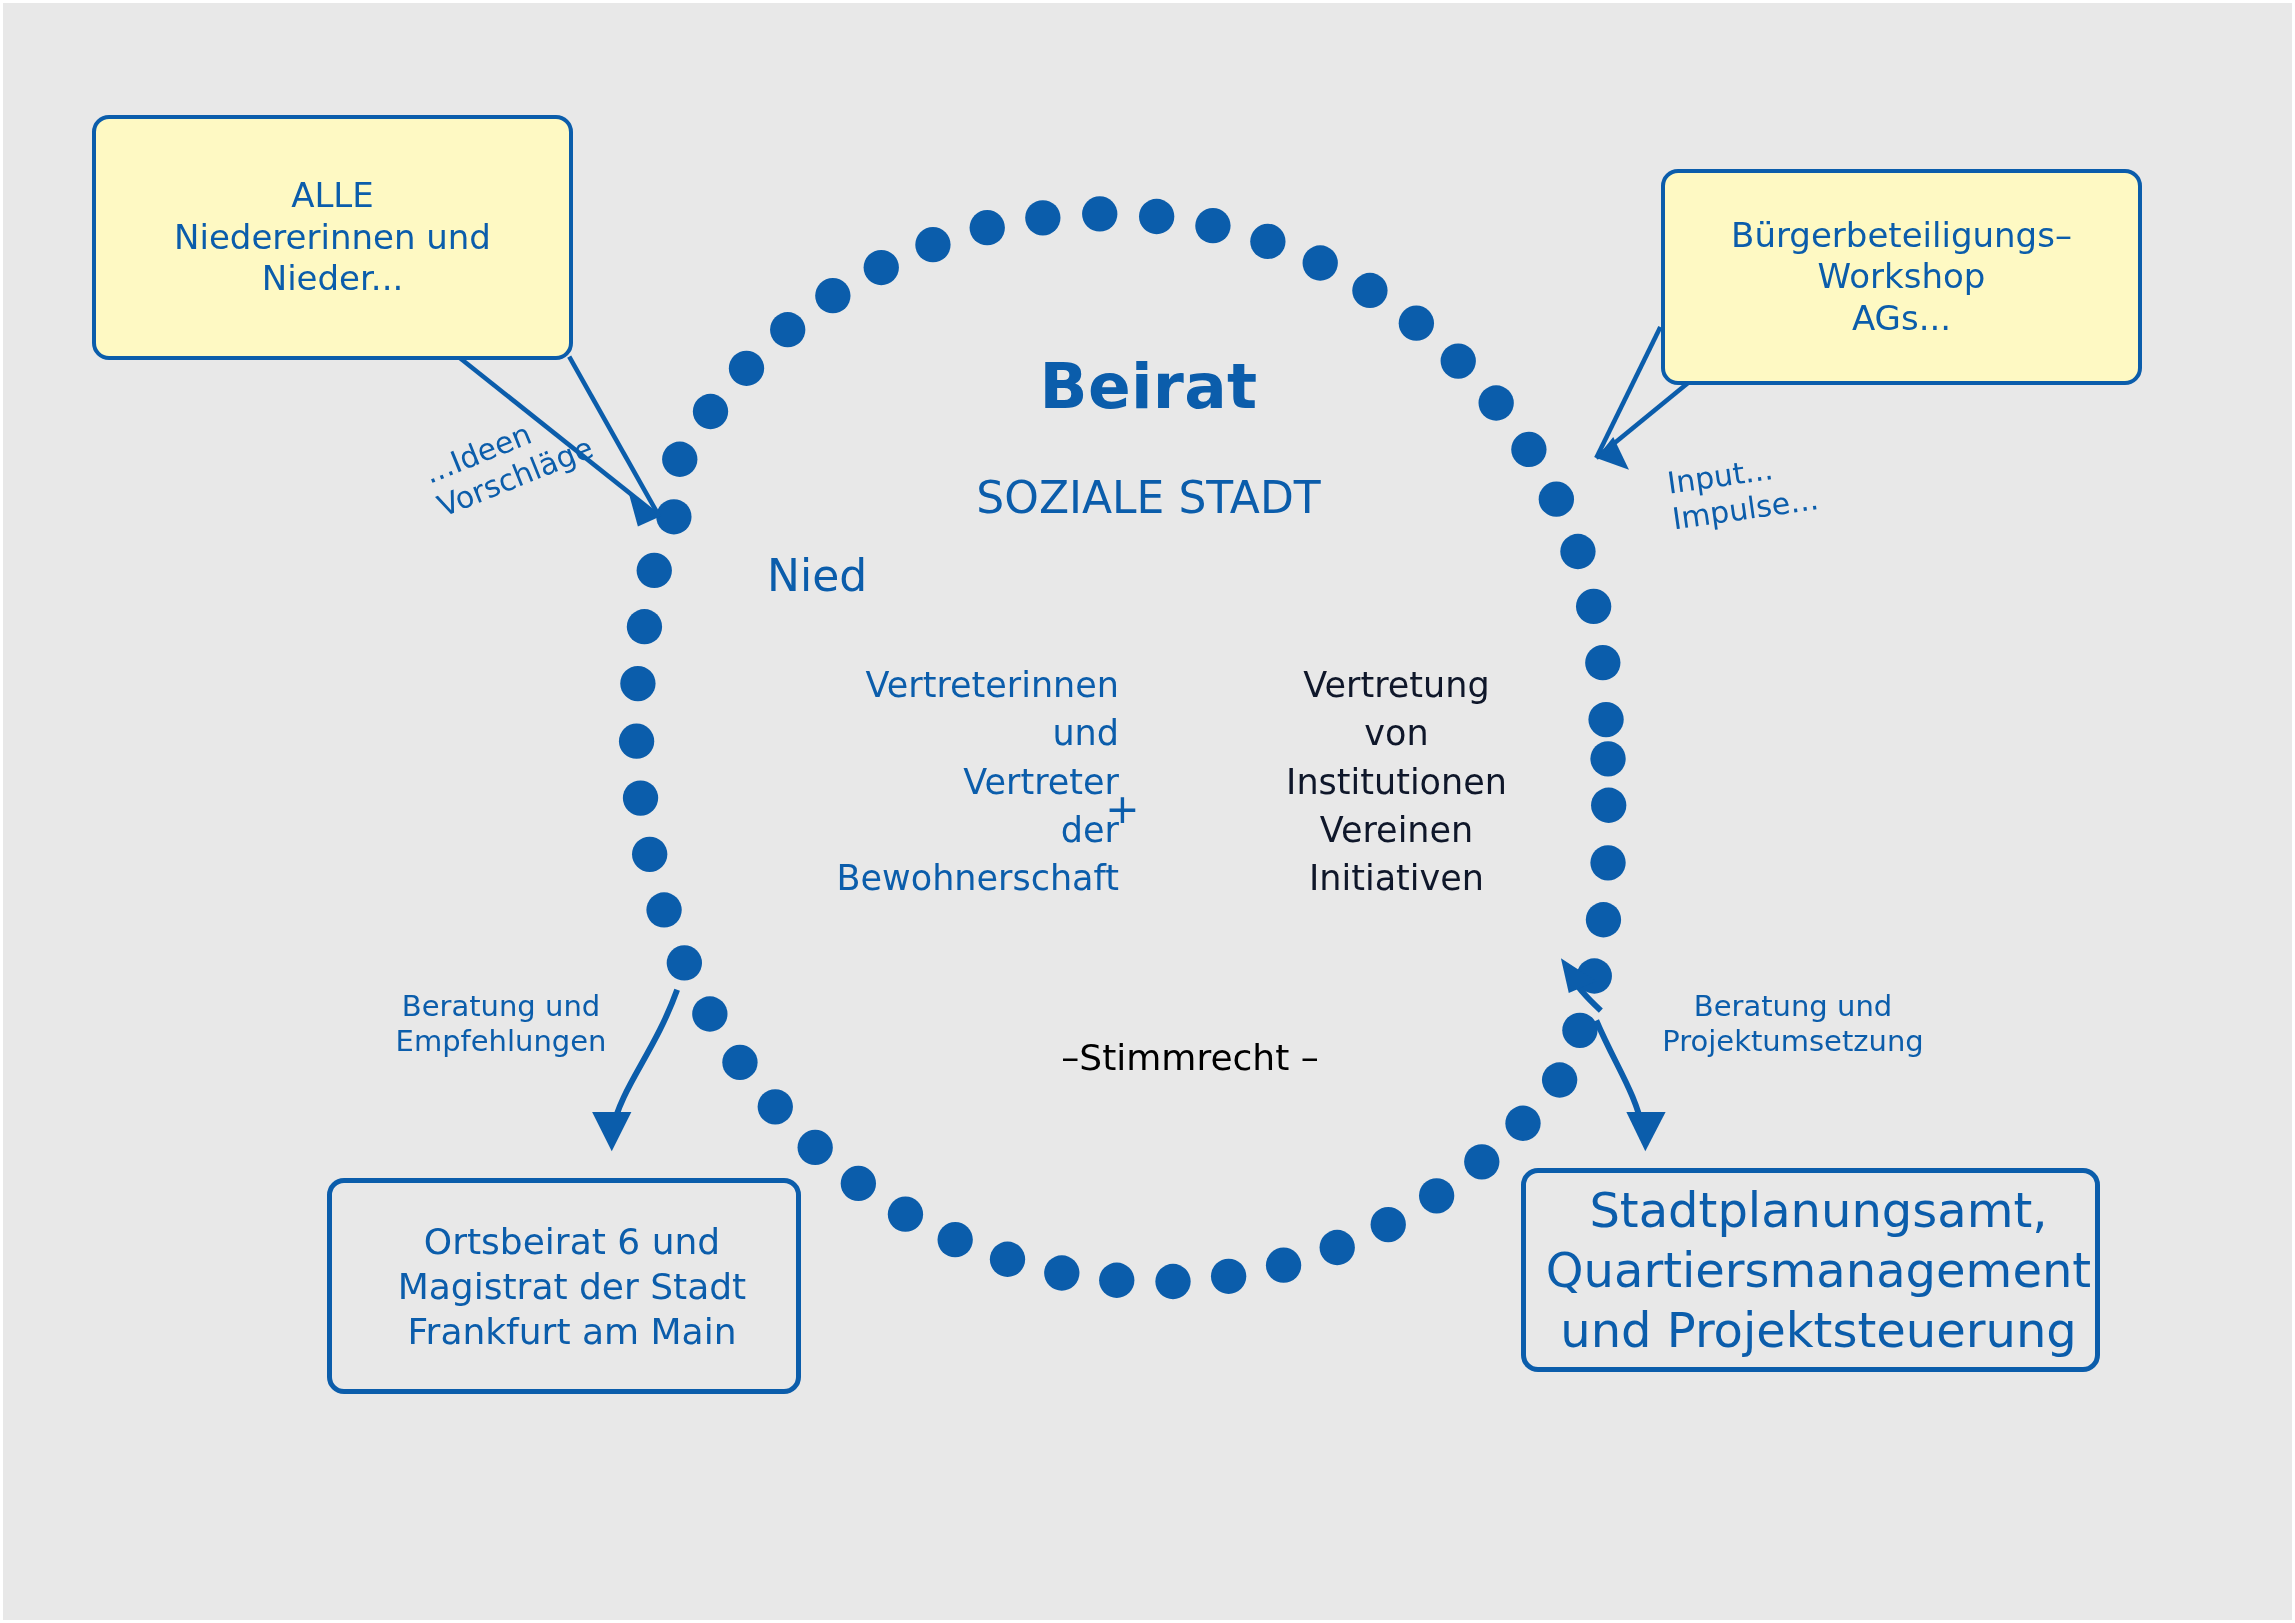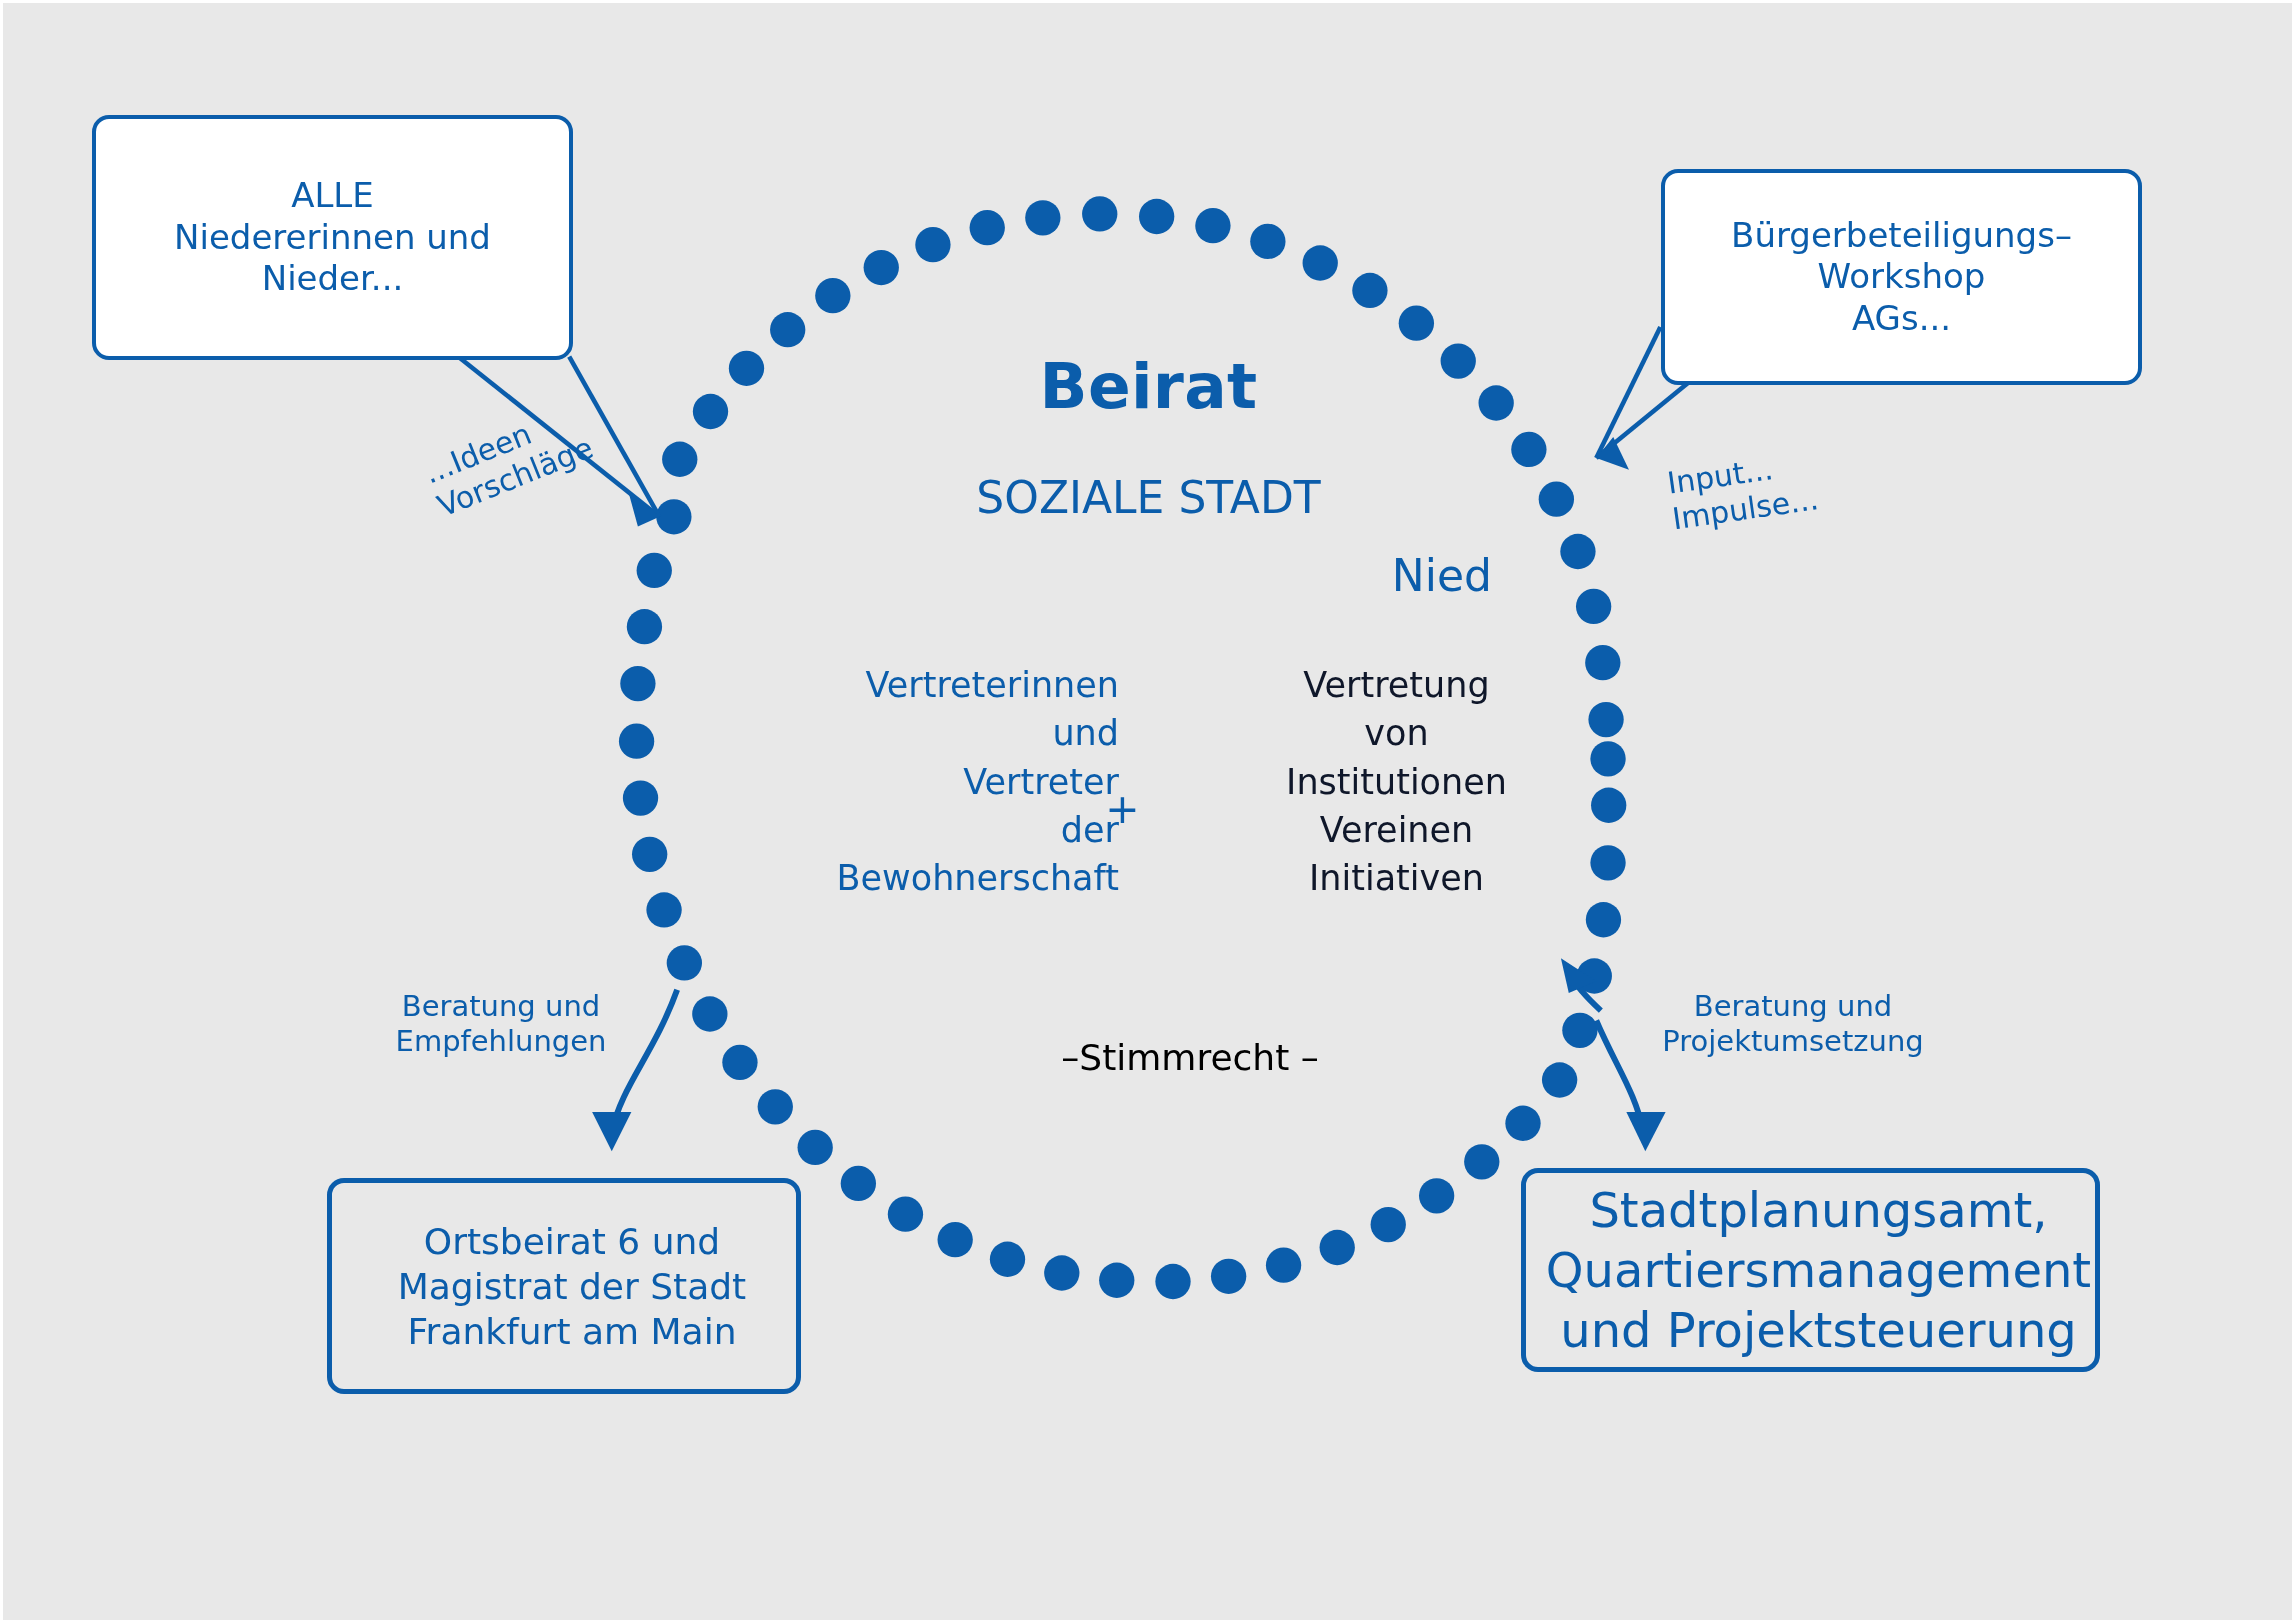--- a/index.html
+++ b/index.html
@@ -31,21 +31,21 @@
     left: 0; top: 0;
     width: 2295px;
     height: 1623px;
     pointer-events: none;
   }
   .bubble {
     position: absolute;
     box-sizing: border-box;
     border: 4.6px solid #0b5dab;
     border-radius: 17px;
-    background: #ffffff;
+    background: #fef9c3;
     color: #0b5dab;
     display: flex;
     align-items: center;
     justify-content: center;
     text-align: center;
     line-height: 1.22;
   }
   .bubble .lines {
     white-space: pre-line;
   }
@@ -132,23 +132,23 @@
   #center-sub1 {
     position: absolute;
     left: 805px; top: 472px;
     width: 687px;
     text-align: center;
     color: #0b5dab;
     font-size: 44px;
   }
   #center-sub2 {
     position: absolute;
-    left: 805px; top: 550px;
+    left: 767px; top: 550px;
     width: 687px;
-    text-align: right;
+    text-align: left;
     color: #0b5dab;
     font-size: 44px;
   }
   #col-left {
     position: absolute;
     left: 694px; top: 661px;
     width: 425px;
     text-align: right;
     color: #0b5dab;
     font-size: 35px;

